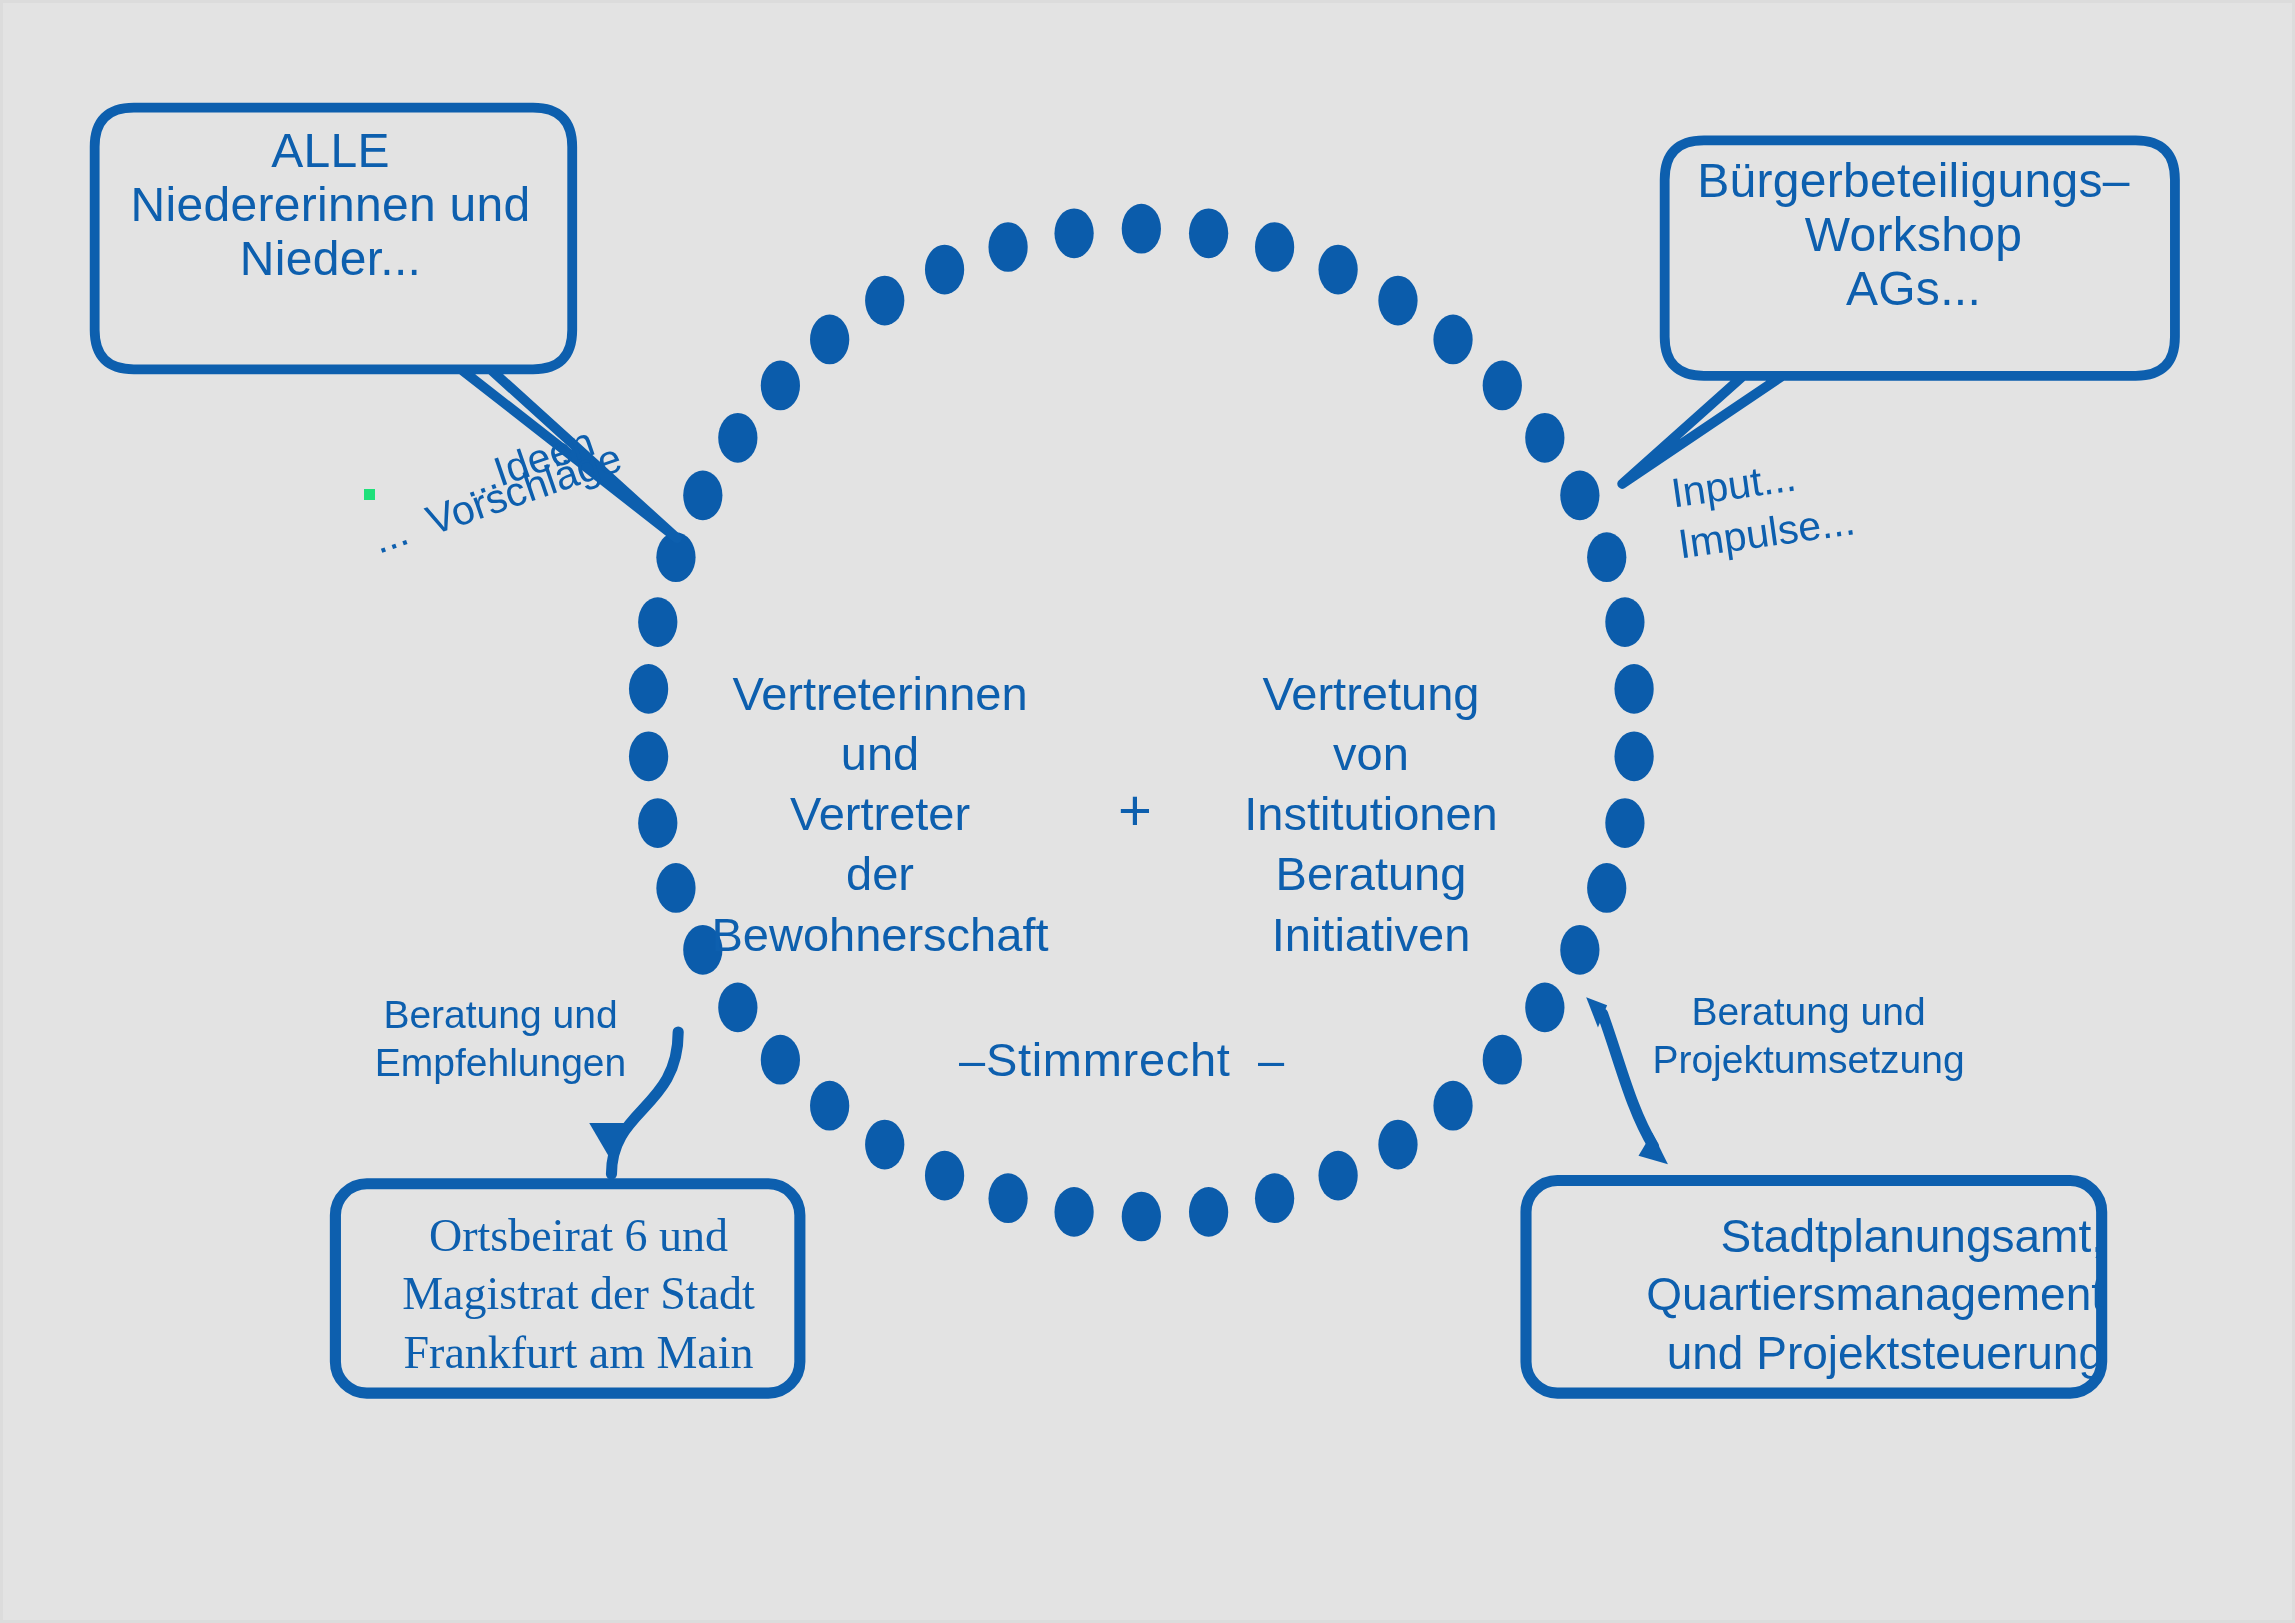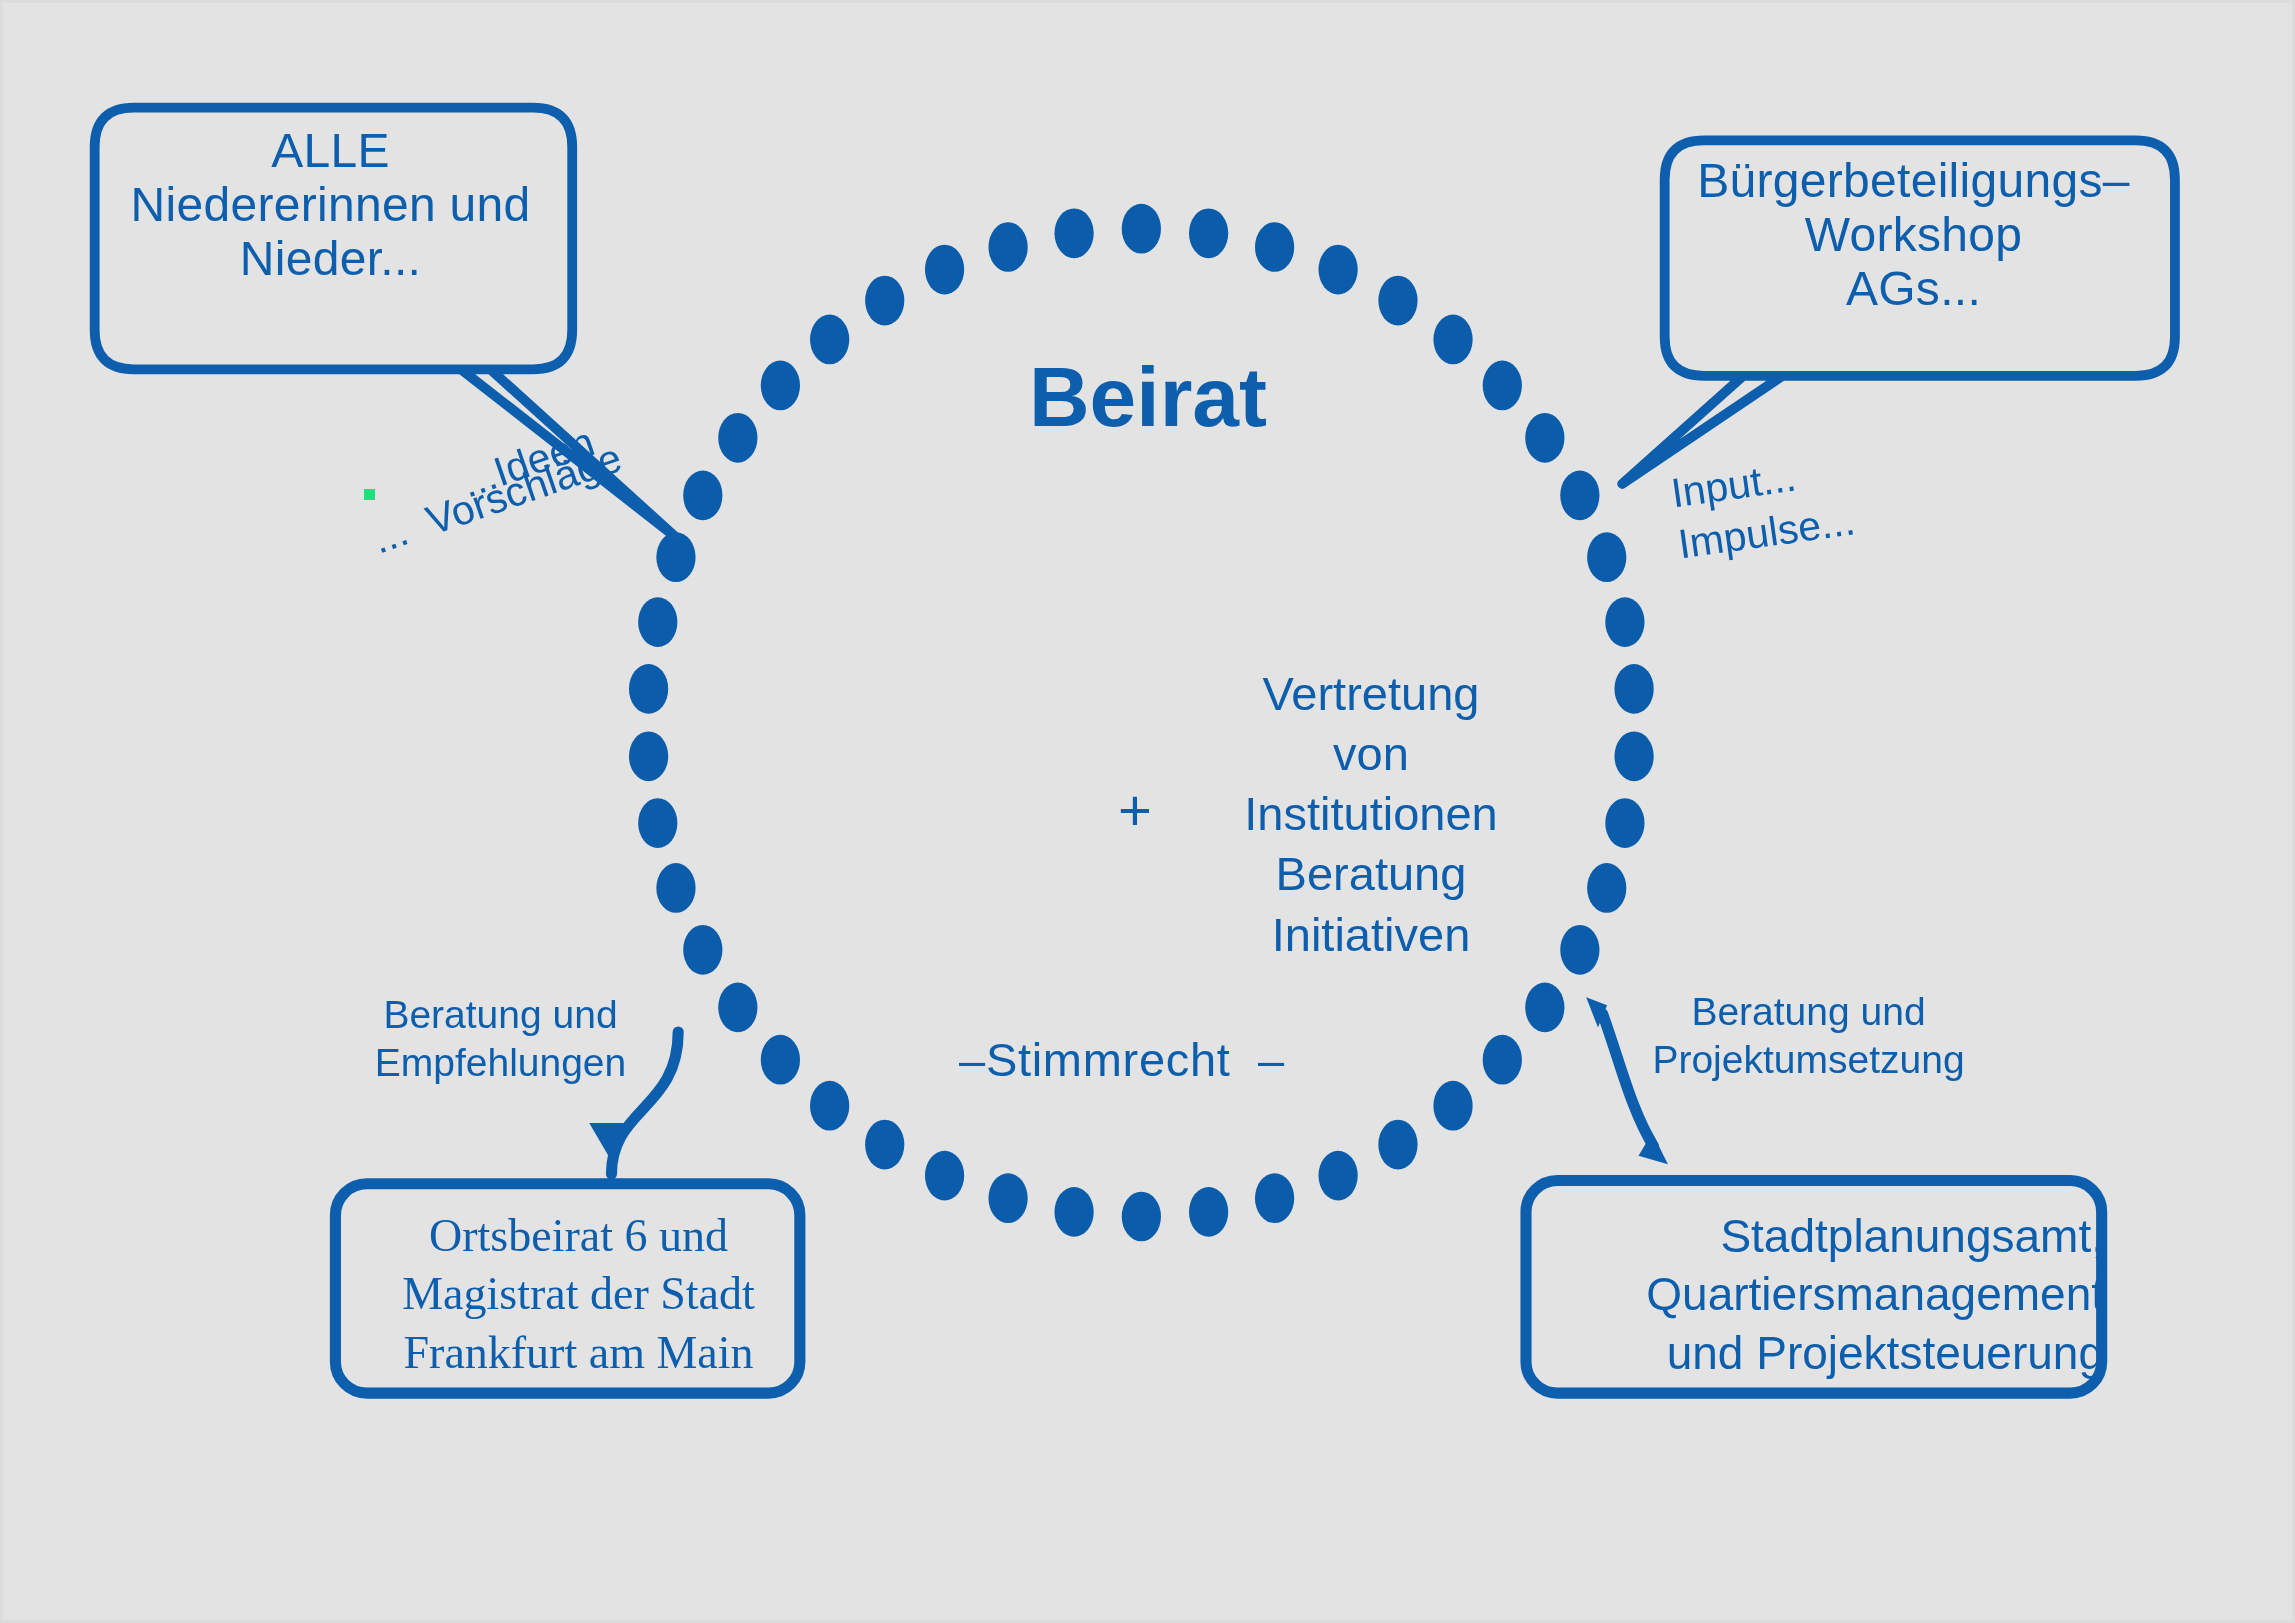--- a/index.html
+++ b/index.html
@@ -244,23 +244,27 @@
 Nieder...</div>
 
   <div class="txt flow-label" id="label-ideen">...Ideen</div>
 
   <div class="txt flow-label" id="label-vorschlaege">...  Vorschläge</div>
 
   <div class="txt flow-label" id="label-input">Input...</div>
 
   <div class="txt flow-label" id="label-impulse">Impulse...</div>
 
-  <div class="txt" id="beirat-title">Beirat</div>
-
-
+
+
+  <div class="txt" id="col-left">Vertreterinnen
+und
+Vertreter
+der
+Bewohnerschaft</div>
 
   <div class="txt" id="plus-sign">+</div>
 
   <div class="txt" id="col-right">Vertretung
 von
 Institutionen
 Beratung
 Initiativen</div>
 
   <div class="txt" id="stimmrecht">–Stimmrecht  –</div>

